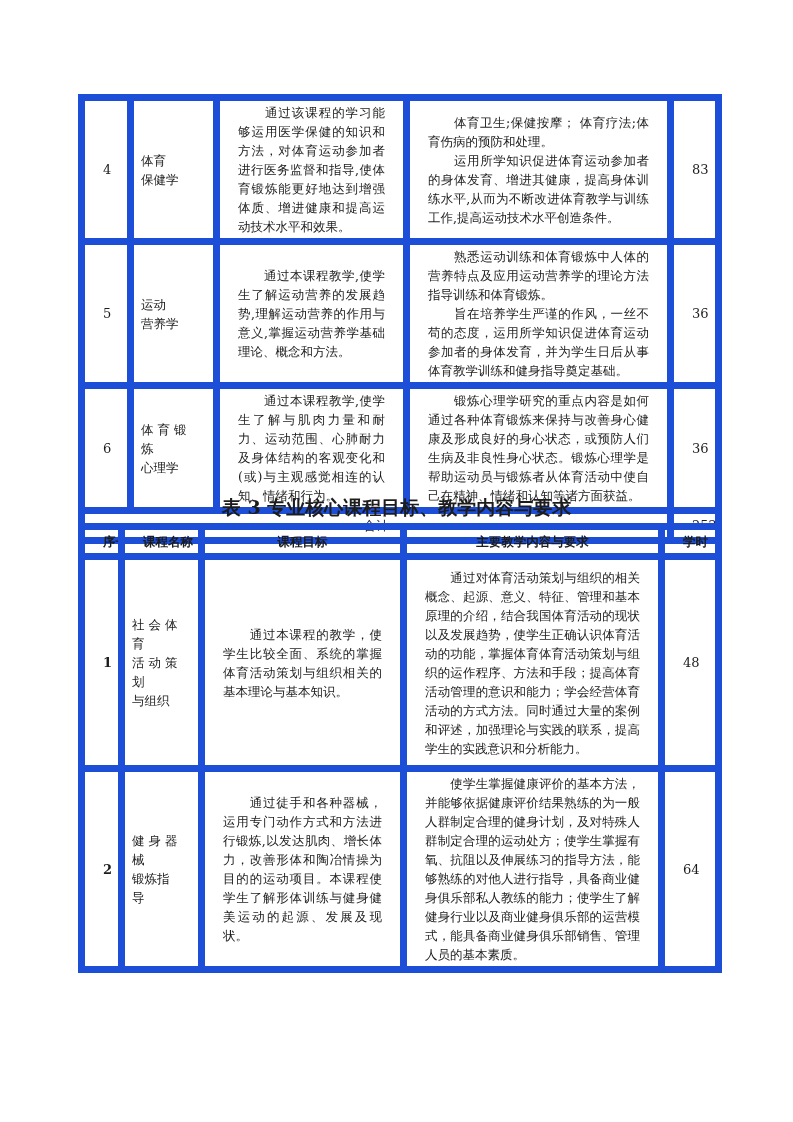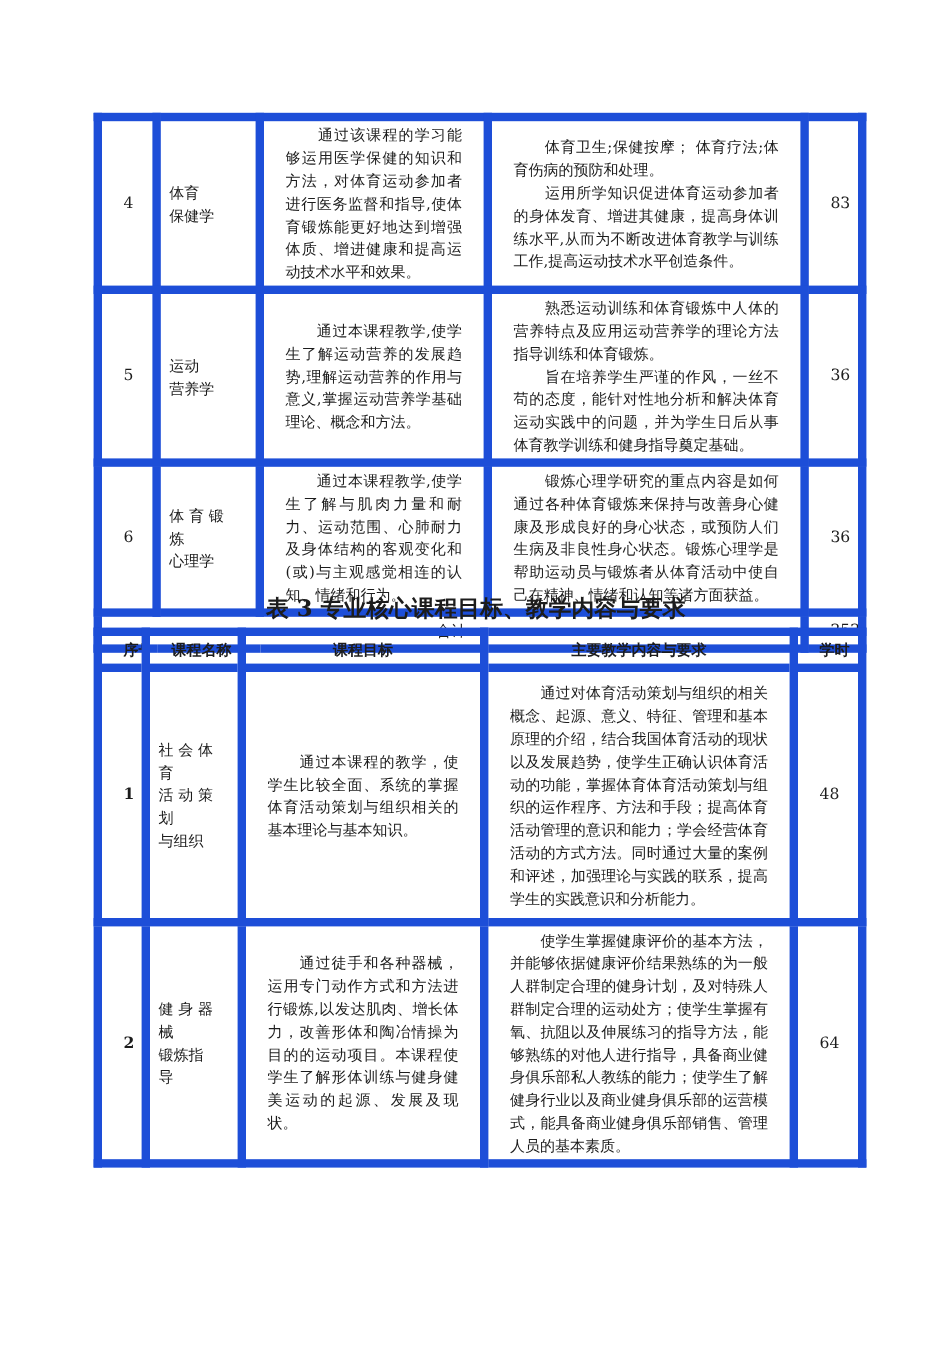--- a/index.html
+++ b/index.html
@@ -73,21 +73,21 @@
       <td class="para">　　体育卫生;保健按摩； 体育疗法;体育伤病的预防和处理。
 　　运用所学知识促进体育运动参加者的身体发育、增进其健康，提高身体训练水平,从而为不断改进体育教学与训练工作,提高运动技术水平创造条件。</td>
       <td class="hours">83</td>
     </tr>
     <tr style="height:124px">
       <td class="num">5</td>
       <td class="name">运动
 营养学</td>
       <td class="para">　　通过本课程教学,使学生了解运动营养的发展趋势,理解运动营养的作用与意义,掌握运动营养学基础理论、概念和方法。</td>
       <td class="para">　　熟悉运动训练和体育锻炼中人体的营养特点及应用运动营养学的理论方法指导训练和体育锻炼。
-　　旨在培养学生严谨的作风，一丝不苟的态度，能针对性地分析和解决体育运动实践中的问题，并为学生日后从事体育教学训练和健身指导奠定基础。</td>
+　　旨在培养学生严谨的作风，一丝不苟的态度，运用所学知识促进体育运动参加者的身体发育，并为学生日后从事体育教学训练和健身指导奠定基础。</td>
       <td class="hours">36</td>
     </tr>
     <tr style="height:106px">
       <td class="num">6</td>
       <td class="name">体 育 锻 炼
 心理学</td>
       <td class="para">　　通过本课程教学,使学生了解与肌肉力量和耐力、运动范围、心肺耐力及身体结构的客观变化和(或)与主观感觉相连的认知、情绪和行为。</td>
       <td class="para">　　锻炼心理学研究的重点内容是如何通过各种体育锻炼来保持与改善身心健康及形成良好的身心状态，或预防人们生病及非良性身心状态。锻炼心理学是帮助运动员与锻炼者从体育活动中使自己在精神、情绪和认知等诸方面获益。</td>
       <td class="hours">36</td>
     </tr>

